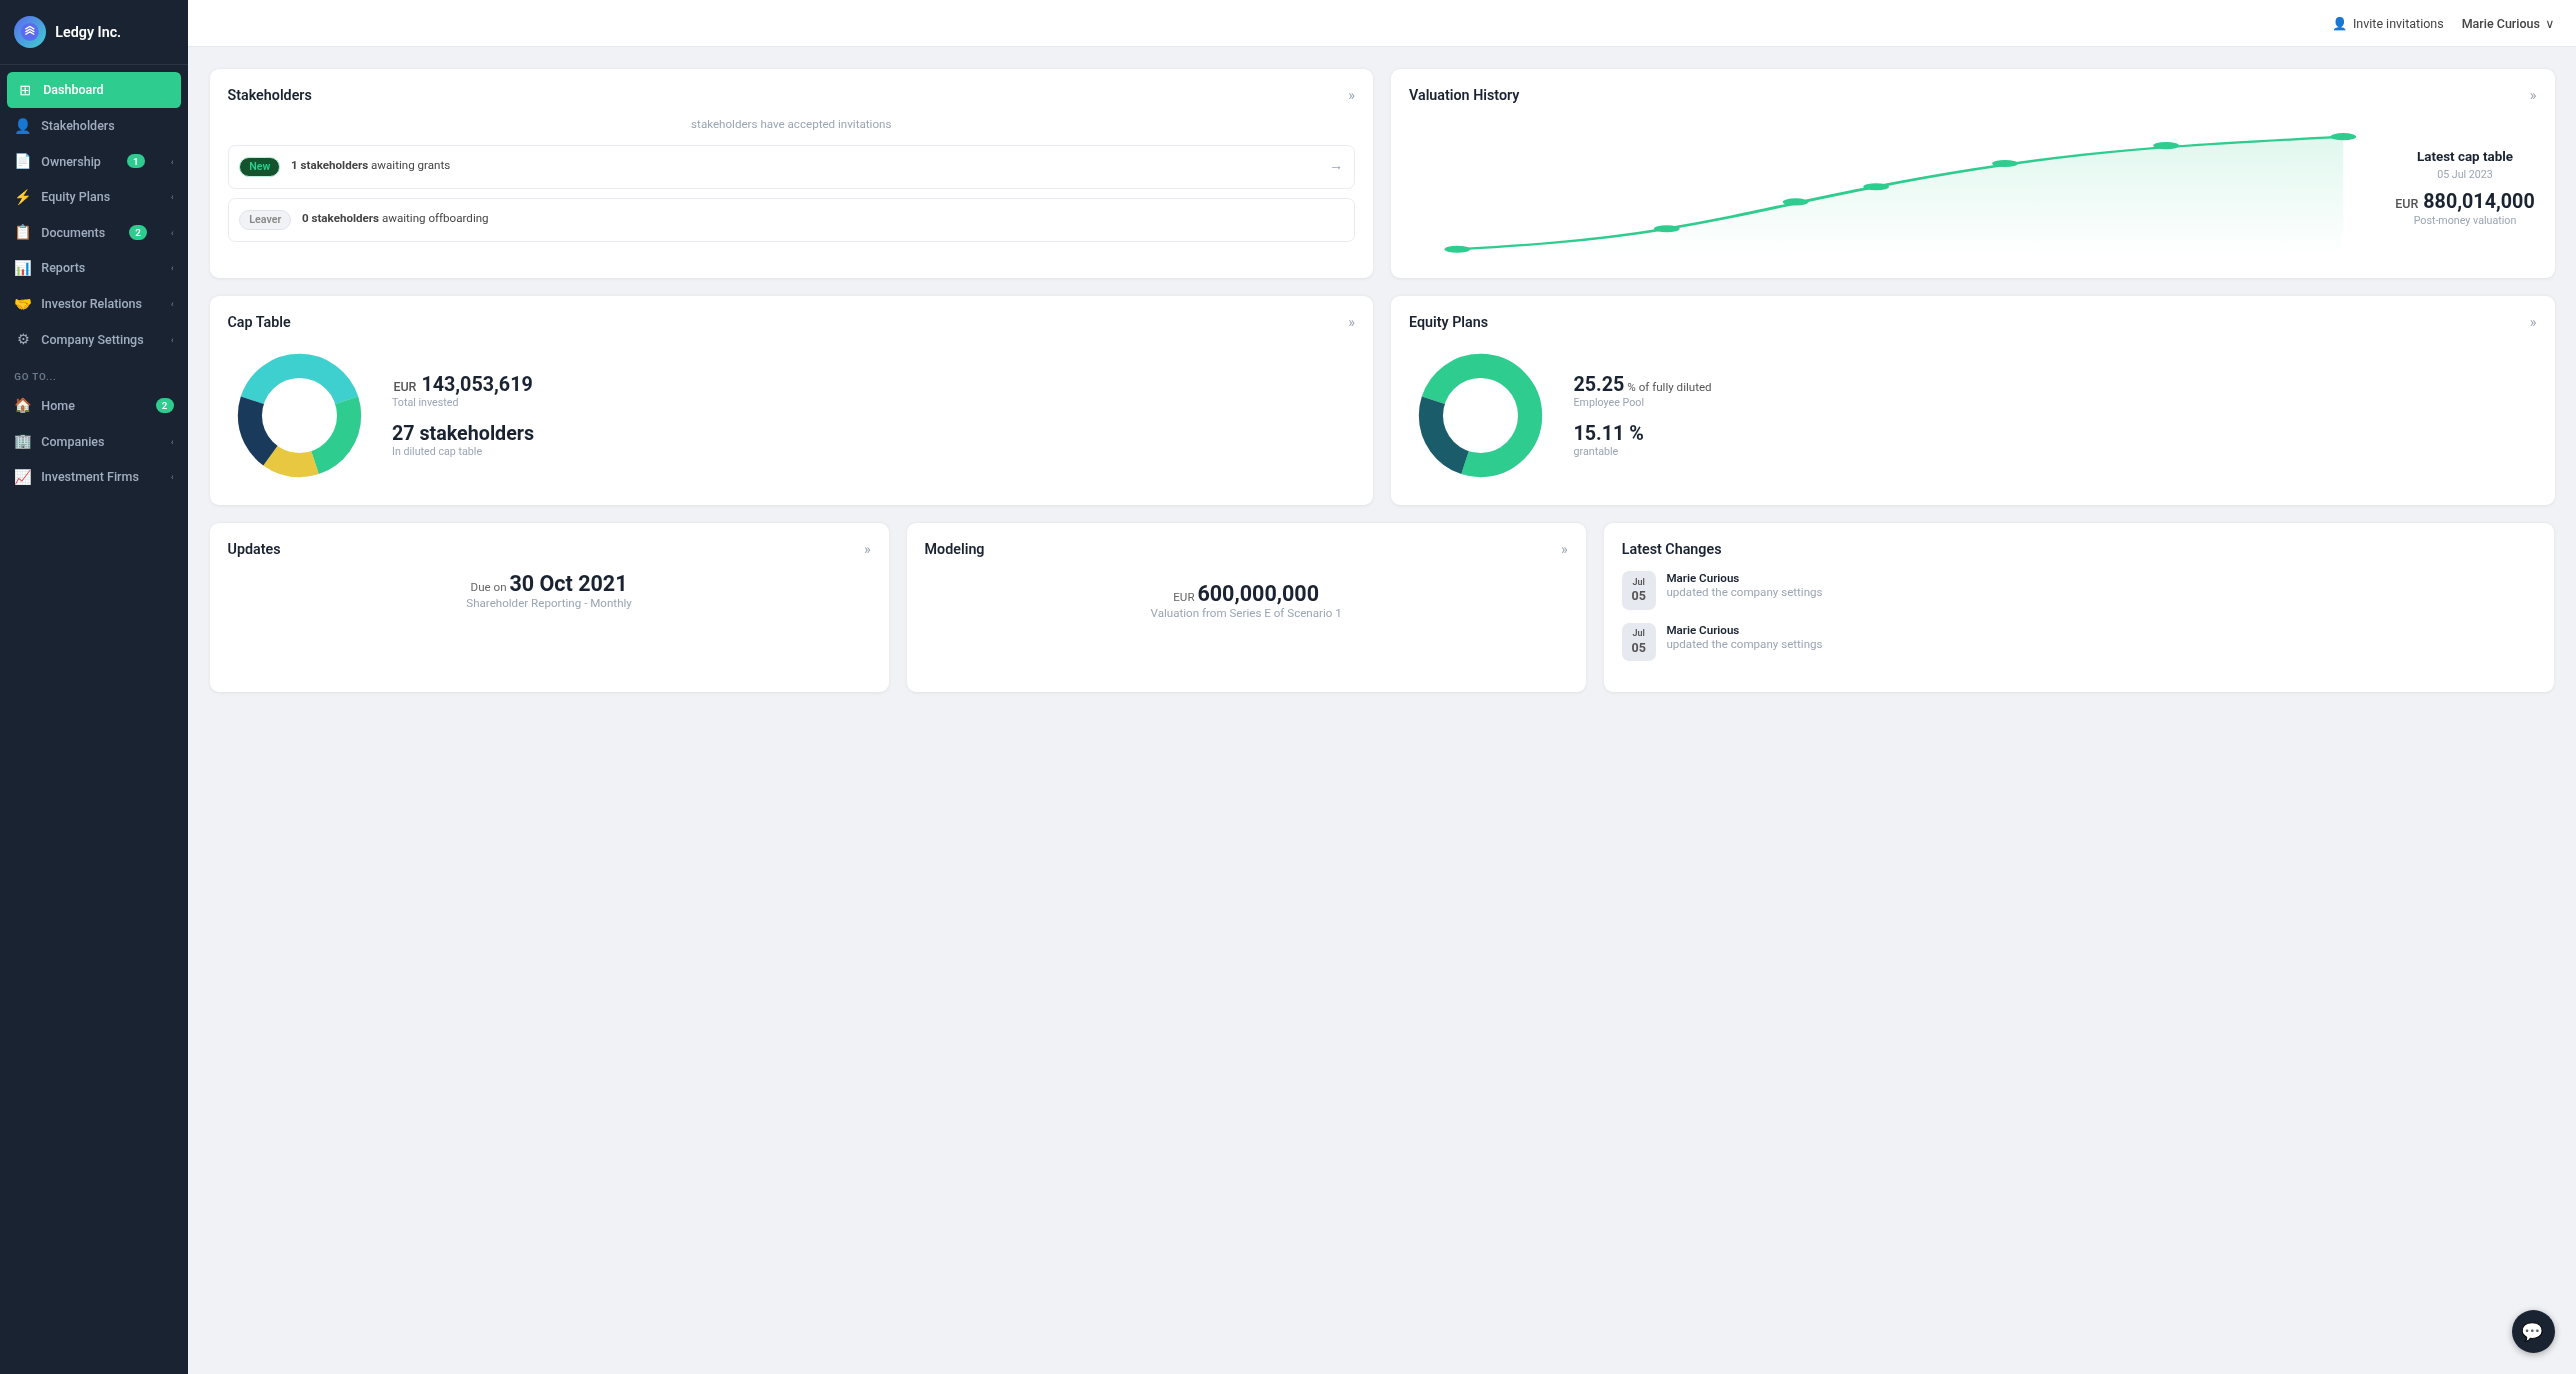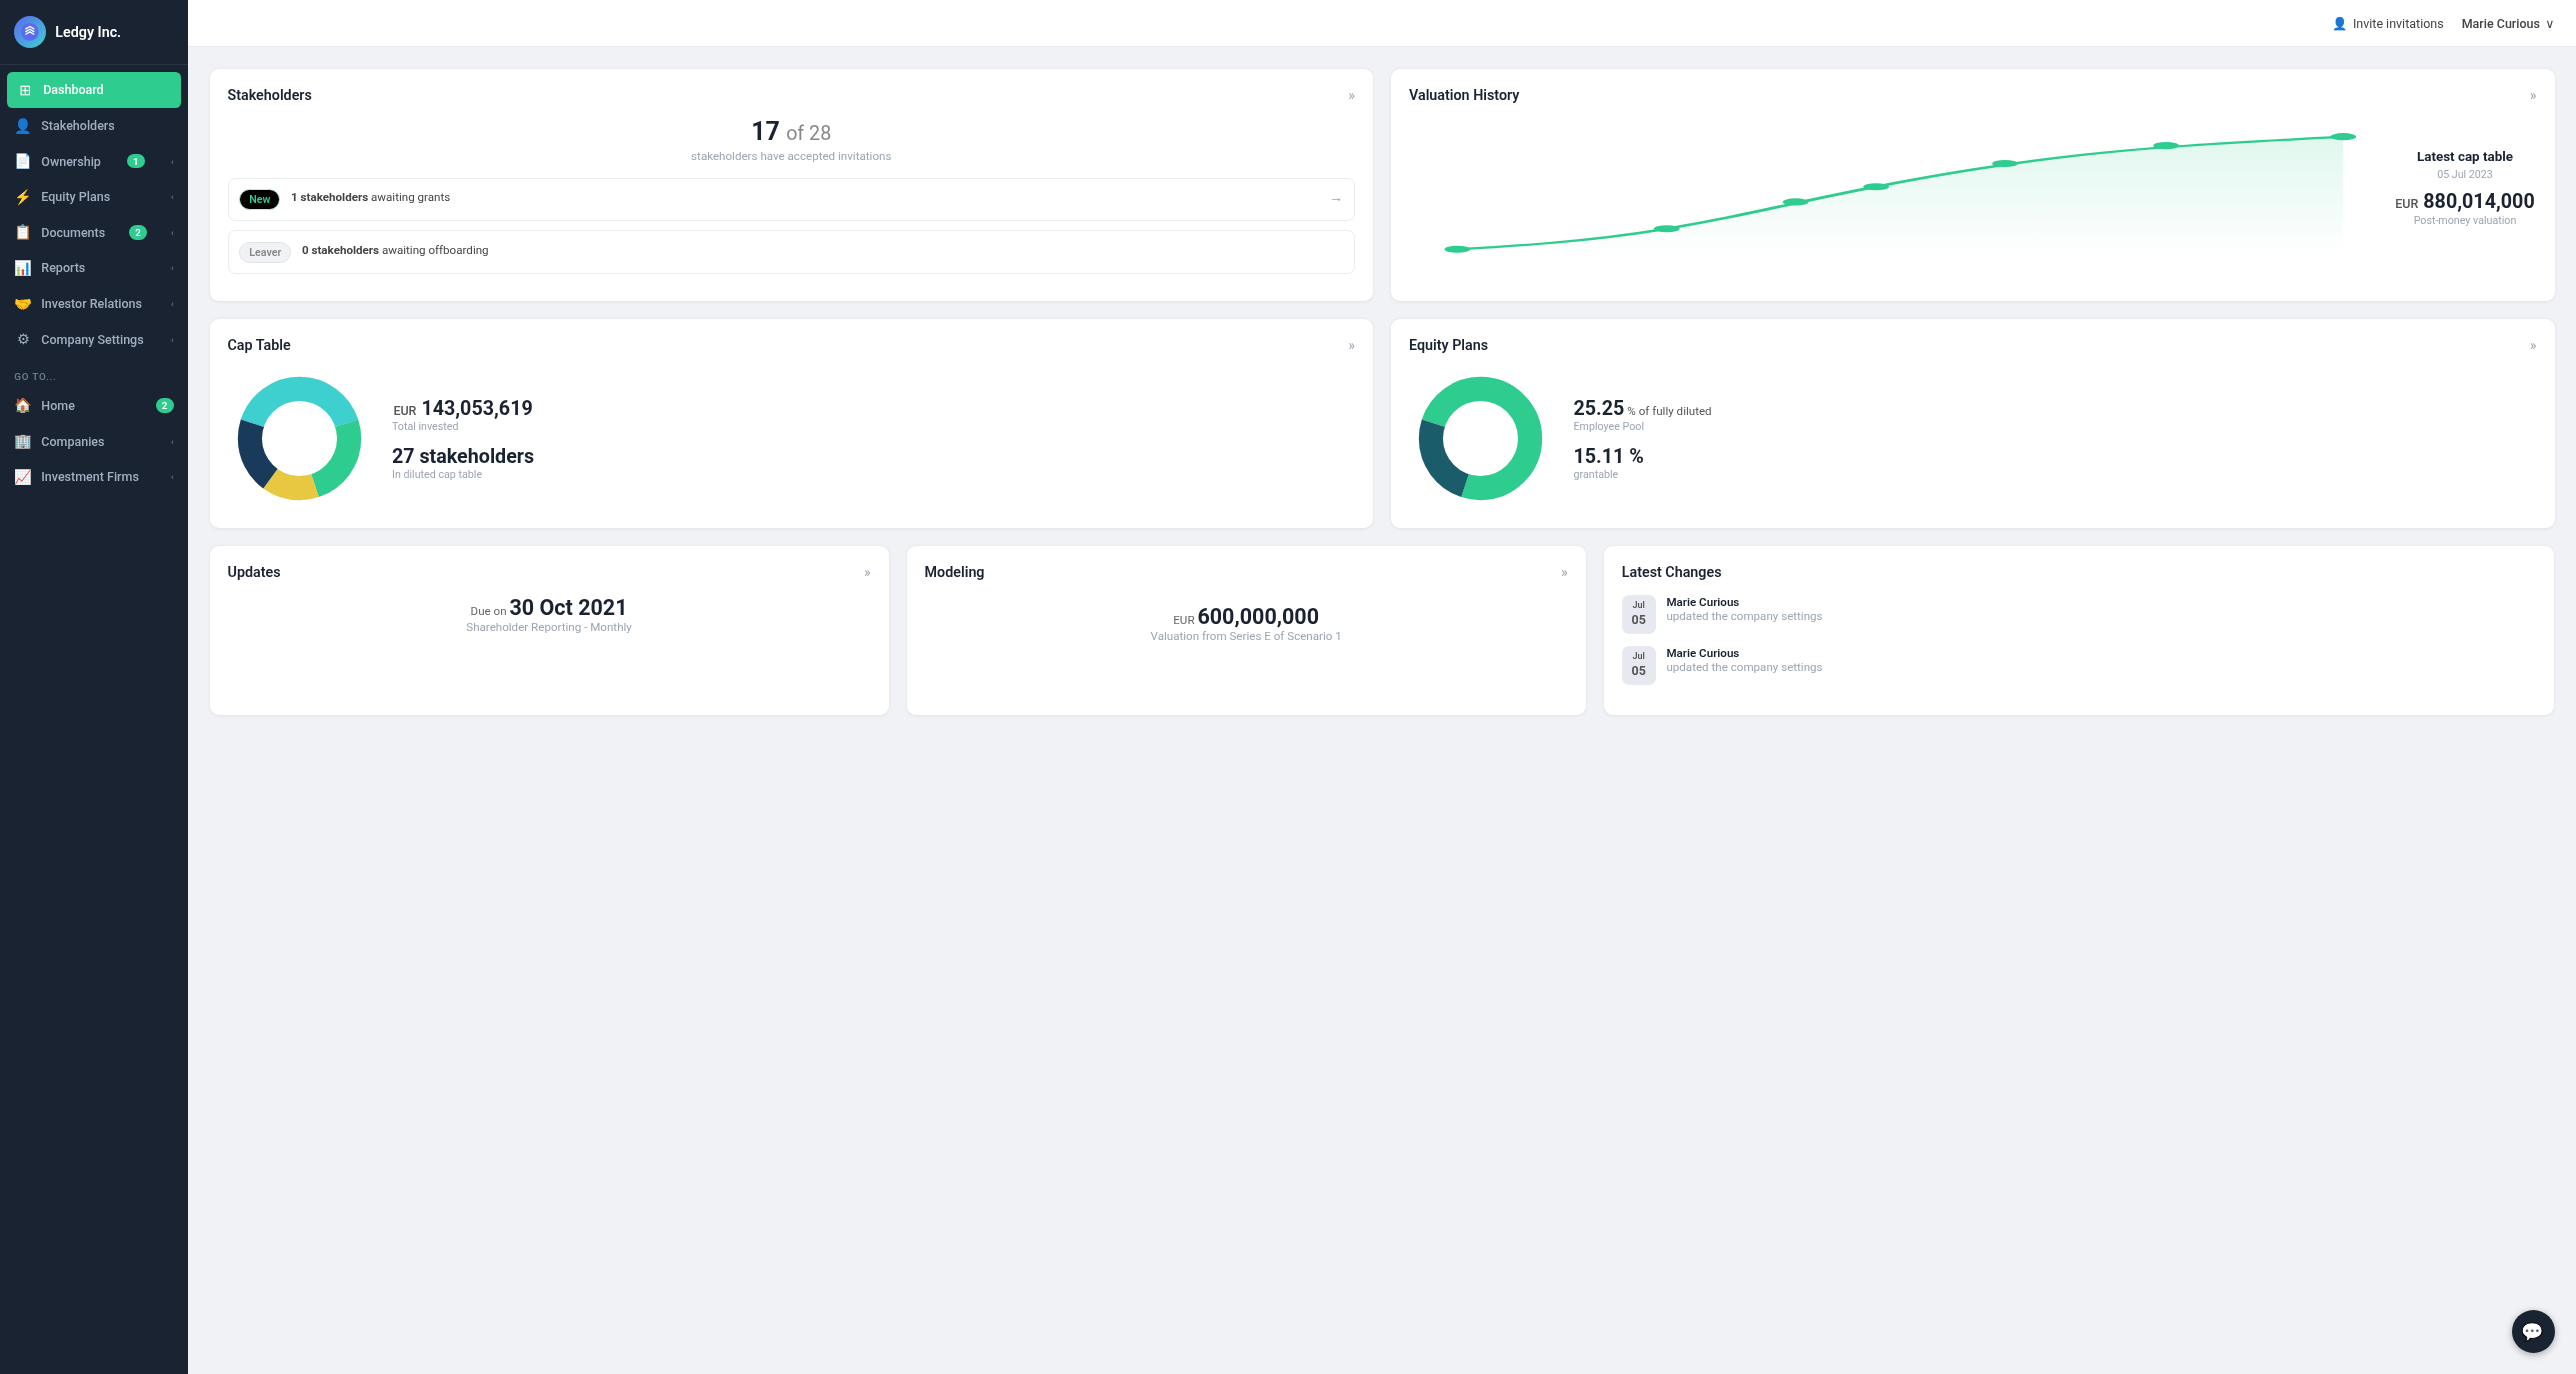--- a/index.html
+++ b/index.html
@@ -137,21 +137,21 @@
       border-radius: 7.2px;
       margin-bottom: 9px;
     }
     .badge-pill {
       padding: 2.7px 9px;
       border-radius: 18px;
       font-size: 10.7px;
       font-weight: 600;
       white-space: nowrap;
     }
-    .badge-new { background: #000000; color: #2ecc8e; border: 0.9px solid #b8f0d8; }
+    .badge-new { background: #14532d; color: #2ecc8e; border: 0.9px solid #b8f0d8; }
     .badge-leaver { background: #f0f2f5; color: #888; border: 0.9px solid #e0e4ea; }
     .badge-row-text { font-size: 11.6px; color: #444; line-height: 1.5; }
     .badge-row-text strong { font-weight: 700; }
     .badge-arrow { margin-left: auto; color: #9aa5b4; font-size: 14.3px; cursor: pointer; }
 
     
     .valuation-card { grid-column: 2; grid-row: 1; }
     .valuation-inner { display: flex; gap: 18px; align-items: center; text-align: center; }
     .chart-area { flex: 1; height: 143px; }
     .valuation-info { min-width: 143px; }
@@ -334,24 +334,20 @@
     </div>
   </div>
 
   <div id="content">
 
     <div class="card stakeholders-card">
       <div class="card-header">
         <span class="card-title">Stakeholders</span>
         <span class="card-expand">»</span>
       </div>
-      <div class="stakeholders-count">
-        <span>17</span>
-        <span class="of-text"> <span>of</span> <span>28</span></span>
-      </div>
       <div class="stakeholders-sub">stakeholders have accepted invitations</div>
 
       <div class="stakeholder-badge-row">
         <span class="badge-pill badge-new">New</span>
         <span class="badge-row-text">
           <strong>1 stakeholders</strong><span> awaiting grants</span>
         </span>
         <span class="badge-arrow">→</span>
       </div>
 

